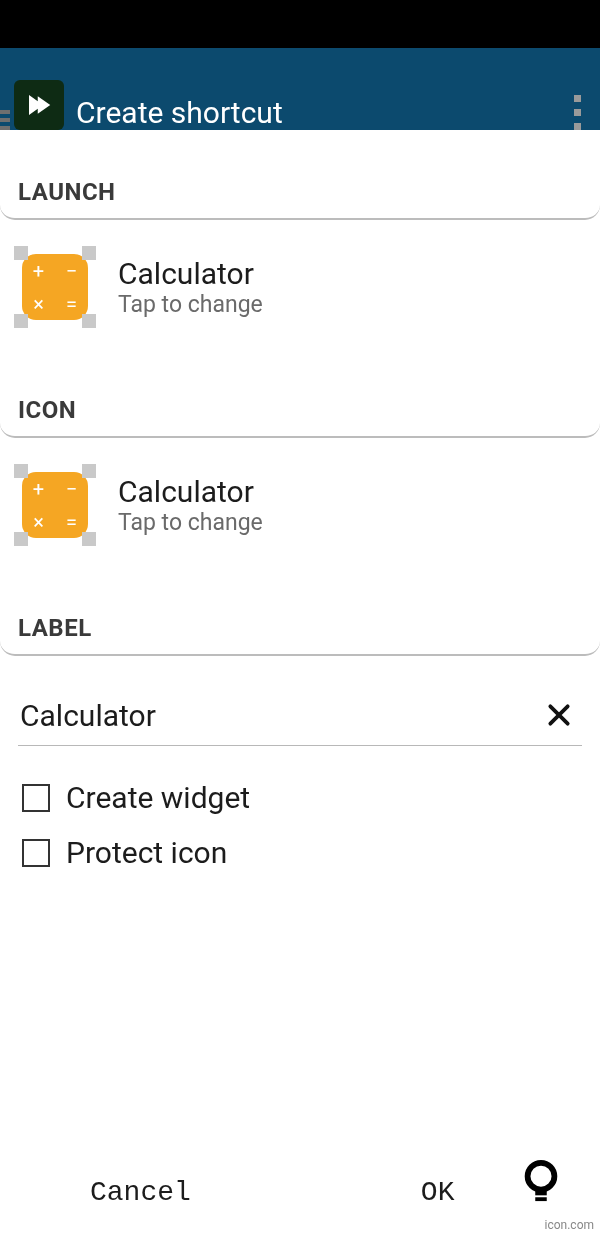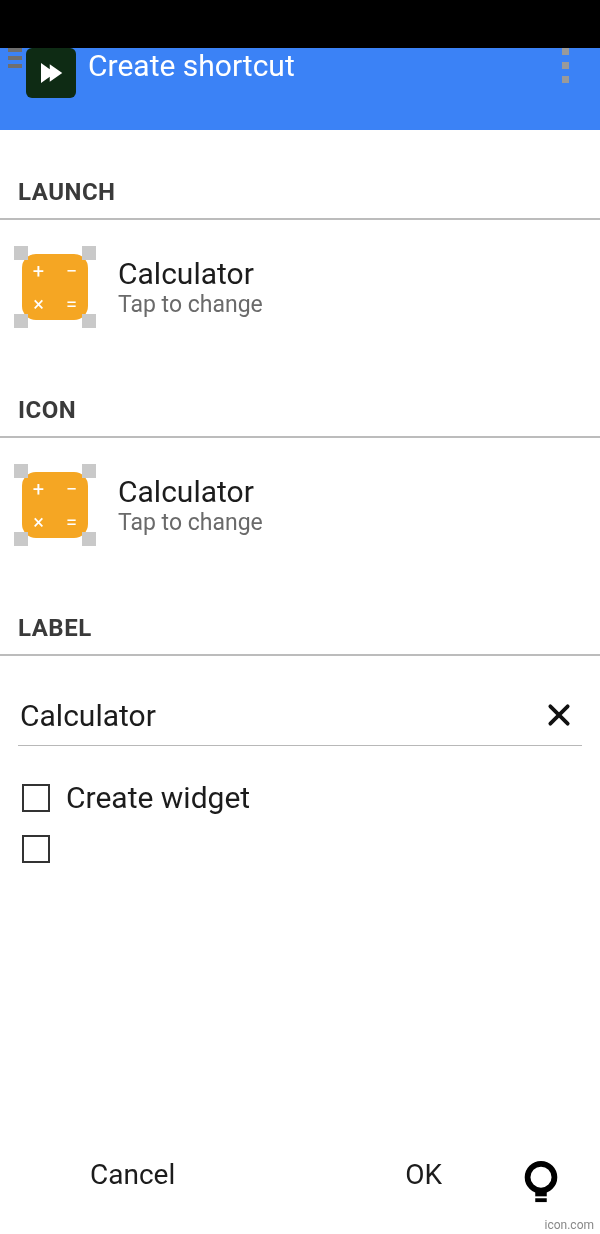--- a/index.html
+++ b/index.html
@@ -1,33 +1,33 @@
 <!DOCTYPE html>
 <html><head>
 <meta charset="utf-8">
 <style>
   * { box-sizing: border-box; margin: 0; padding: 0; }
   html, body { width: 600px; height: 1234px; font-family: Roboto, Arial, sans-serif; background: #fff; }
   .statusbar { background: #000; height: 48px; }
-  .appbar { background: #3b82f6; height: 82px; display: flex; align-items: flex-start; padding: 0 12px; }
+  .appbar { background: #0c4a6e; height: 82px; display: flex; align-items: flex-end; padding: 0 0; }
   .drawer-lines { width: 14px; display: flex; flex-direction: column; gap: 4px; margin-right: 4px; margin-left: -4px; }
   .drawer-lines span { height: 4px; background: #6f6f6f; }
   .app-icon {
     width: 50px; height: 50px; background: #0e2b14; border-radius: 6px;
     display: flex; align-items: center; justify-content: center; margin-right: 12px;
   }
   .app-icon svg { width: 30px; height: 30px; }
   .appbar-title { color: #fff; font-size: 30px; font-weight: 400; flex: 1; }
   .overflow { width: 34px; display: flex; flex-direction: column; align-items: center; gap: 7px; margin-right: 6px; }
   .overflow span { width: 7px; height: 7px; background: #9a9a9a; }
 
   .content { padding: 0; }
   .section-header {
     color: #3a3a3a; font-weight: 700; font-size: 24px; letter-spacing: 0.5px;
-    padding: 44px 2px 12px 18px; border-bottom: 2px solid #bcbcbc;
+    padding: 44px 2px 12px 18px; border-bottom: 2px solid #bcbcbc; border-radius: 15px;
   }
   .section-header.first { padding-top: 48px; }
 
   .row {
     display: flex; align-items: center; gap: 22px;
     padding: 26px 14px 24px 14px;
   }
   .app-thumb-wrap {
     width: 82px; height: 82px; position: relative;
     display: flex; align-items: center; justify-content: center;
@@ -67,22 +67,23 @@
 
   .checklist { padding: 24px 14px 0 14px; }
   .check-row { display: flex; align-items: center; gap: 16px; padding: 10px 8px; }
   .checkbox {
     width: 28px; height: 28px; border: 2px solid #333; background: #fff;
   }
   .check-label { font-size: 30px; color: #1c1c1c; }
 
   .bottom-bar {
     position: absolute; bottom: 26px; left: 0; width: 600px;
-    display: flex; align-items: flex-start;
+    display: flex; align-items: flex-end;
     padding: 0 30px;
+    font-family: Liberation Mono, monospace;
   }
   .bottom-btn { font-size: 28px; color: #1c1c1c; }
   .btn-cancel { margin-left: 60px; }
   .btn-ok { margin-left: 230px; }
   .bulb { margin-left: auto; margin-right: 6px; }
   .bulb svg { width: 46px; height: 46px; }
 
   .watermark {
     position: absolute; bottom: 2px; right: 6px;
     font-size: 12px; color: #888;
@@ -164,20 +165,21 @@
     </div>
   </div>
 
   <div class="checklist">
     <div class="check-row">
       <div class="checkbox"></div>
       <div class="check-label">Create widget</div>
     </div>
     <div class="check-row">
       <div class="checkbox"></div>
+      <div class="check-label">Protect icon</div>
     </div>
   </div>
 
 </div>
 
 <div class="bottom-bar">
   <div class="bottom-btn btn-cancel">Cancel</div>
   <div class="bottom-btn btn-ok">OK</div>
   <div class="bulb">
     <svg viewBox="0 0 24 24">

